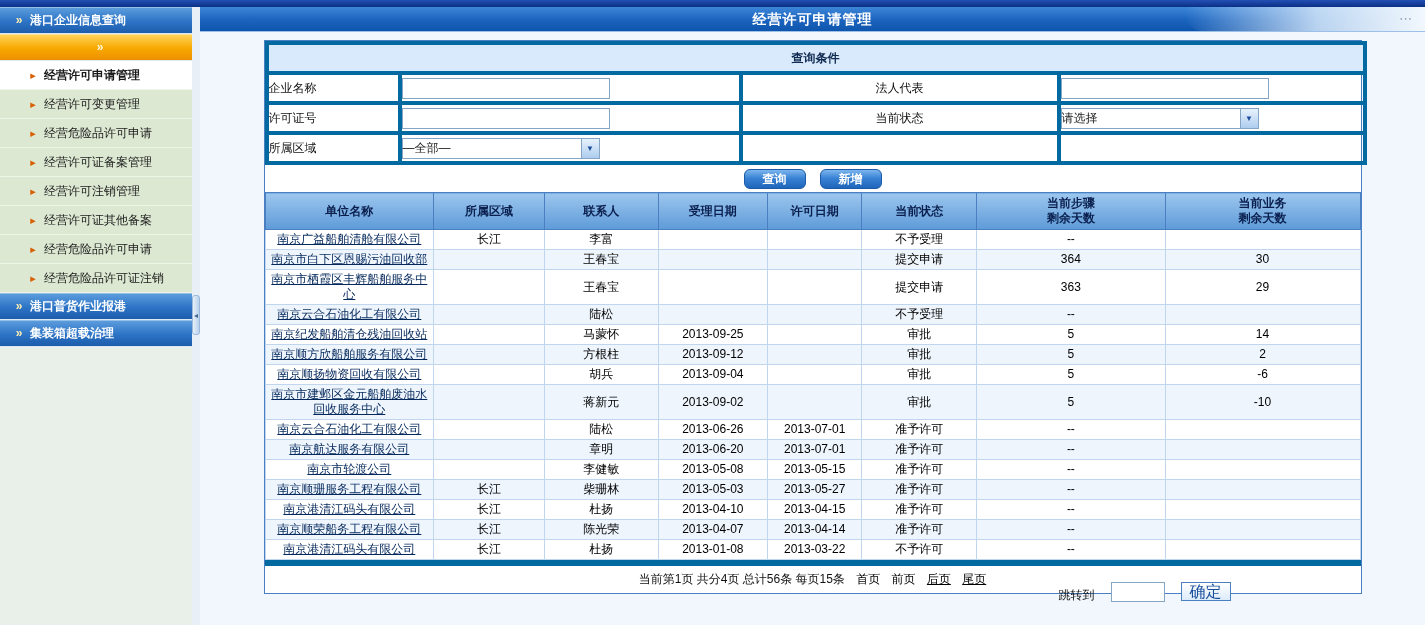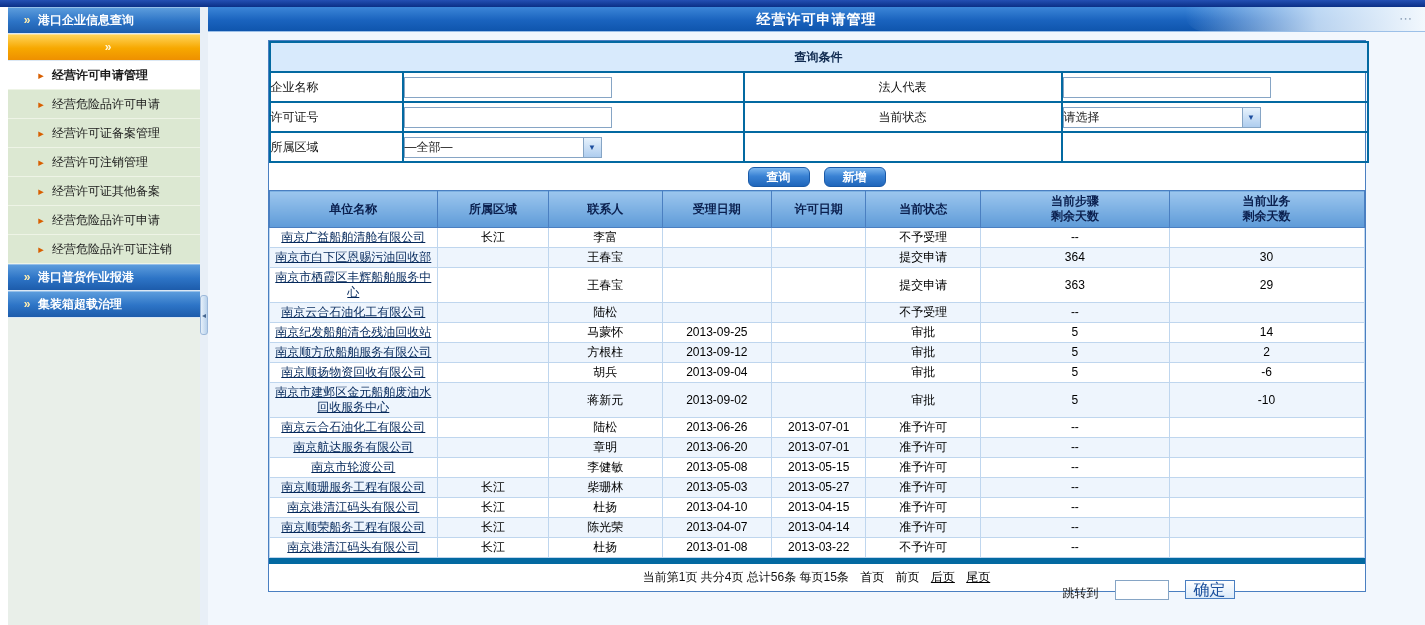--- a/index.html
+++ b/index.html
@@ -5,21 +5,21 @@
   html,body{margin:0;padding:0;}
   body{
     width:1425px;height:625px;overflow:hidden;background:#fff;
     font-family:"Liberation Sans","DejaVu Sans",sans-serif;font-size:12px;color:#111;
   }
   .screen{position:relative;width:1425px;height:625px;overflow:hidden;}
   .topstrip{height:7px;background:linear-gradient(180deg,#2450b4 0%,#0a2f86 100%);}
   .layout{display:flex;height:618px;}
 
   
-  .sidebar{flex:0 0 192px;width:192px;background:#e9efe9;display:flex;flex-direction:column;margin-left:8px;}
+  .sidebar{flex:0 0 192px;width:192px;background:#e9efe9;display:flex;flex-direction:column;}
   .nav-item{display:flex;align-items:center;font-weight:bold;cursor:pointer;}
   .nav-icon{display:inline-block;width:14px;text-align:center;margin-right:4px;}
   .group,.group-active{
     height:26px;line-height:26px;padding-left:12px;color:#fff;
     border-bottom:1px solid #dce8f4;box-shadow:inset 0 1px 0 rgba(255,255,255,.35);
   }
   .group{background:linear-gradient(180deg,#5f9fde 0%,#2d74c6 55%,#1d5cab 100%);}
   .group-active{background:linear-gradient(180deg,#ffd65e 0%,#f7a800 55%,#ee9000 100%);flex-direction:column;}
   .group .nav-icon::before,.group-active .nav-icon::before{content:"»";color:#ffeeb0;font-size:12px;}
   .group-active .nav-icon::before{color:#fff7d8;}
@@ -49,21 +49,21 @@
     border-bottom-left-radius:18px;
   }
   .title-text{position:absolute;left:0;right:0;top:0;z-index:2;text-align:center;line-height:24px;color:#fff;font-weight:bold;font-size:14px;letter-spacing:1px;}
   .grip{position:absolute;right:12px;top:0;z-index:3;line-height:24px;color:#93a6bb;font-size:13px;letter-spacing:1px;}
 
   .content{flex:1;padding-top:8px;overflow:hidden;}
   .panel{width:1098px;margin:0 auto;border:1px solid #4a7fc1;background:#fff;box-sizing:border-box;}
 
   
   table.query{width:100%;border-collapse:collapse;table-layout:fixed;}
-  table.query td{border:2px solid #0369a1;height:30px;padding:0;box-sizing:border-box;}
+  table.query td{border:4px solid #0369a1;height:30px;padding:0;box-sizing:border-box;}
   td.section-title{background:#d8eafc;font-weight:bold;text-align:center;height:24px;color:#102a50;}
   td.f-label{padding-left:12px;text-align:left;}
   td.f-label-c{text-align:center;}
   td.f-field{padding-left:5px;text-align:left;}
   input.text{width:200px;height:17px;border:1px solid #86a5c5;padding:1px 3px;font-size:12px;font-family:inherit;}
   .selectbox{display:inline-flex;width:196px;height:19px;border:1px solid #86a5c5;background:#fff;align-items:center;justify-content:space-between;cursor:pointer;box-sizing:content-box;}
   .sel-text{color:#222;white-space:nowrap;}
   .sel-arrow{width:17px;height:19px;background:linear-gradient(180deg,#e7f2fc,#aecdef);border-left:1px solid #86a5c5;display:flex;align-items:center;justify-content:center;color:#1d4e9e;font-size:8px;}
 
   
@@ -107,20 +107,24 @@
     <span class="nav-icon"></span>
     <span class="nav-label">港口企业信息查询</span>
   </div>
           <div class="nav-item group-active">
     <span class="nav-icon"></span>
     <span class="nav-label">港口企业经营许可审批</span>
   </div>
           <div class="nav-item sub-active">
     <span class="nav-icon"></span>
     <span class="nav-label">经营许可申请管理</span>
+  </div>
+          <div class="nav-item sub">
+    <span class="nav-icon"></span>
+    <span class="nav-label">经营许可变更管理</span>
   </div>
           <div class="nav-item sub">
     <span class="nav-icon"></span>
     <span class="nav-label">经营危险品许可申请</span>
   </div>
           <div class="nav-item sub">
     <span class="nav-icon"></span>
     <span class="nav-label">经营许可证备案管理</span>
   </div>
           <div class="nav-item sub">

